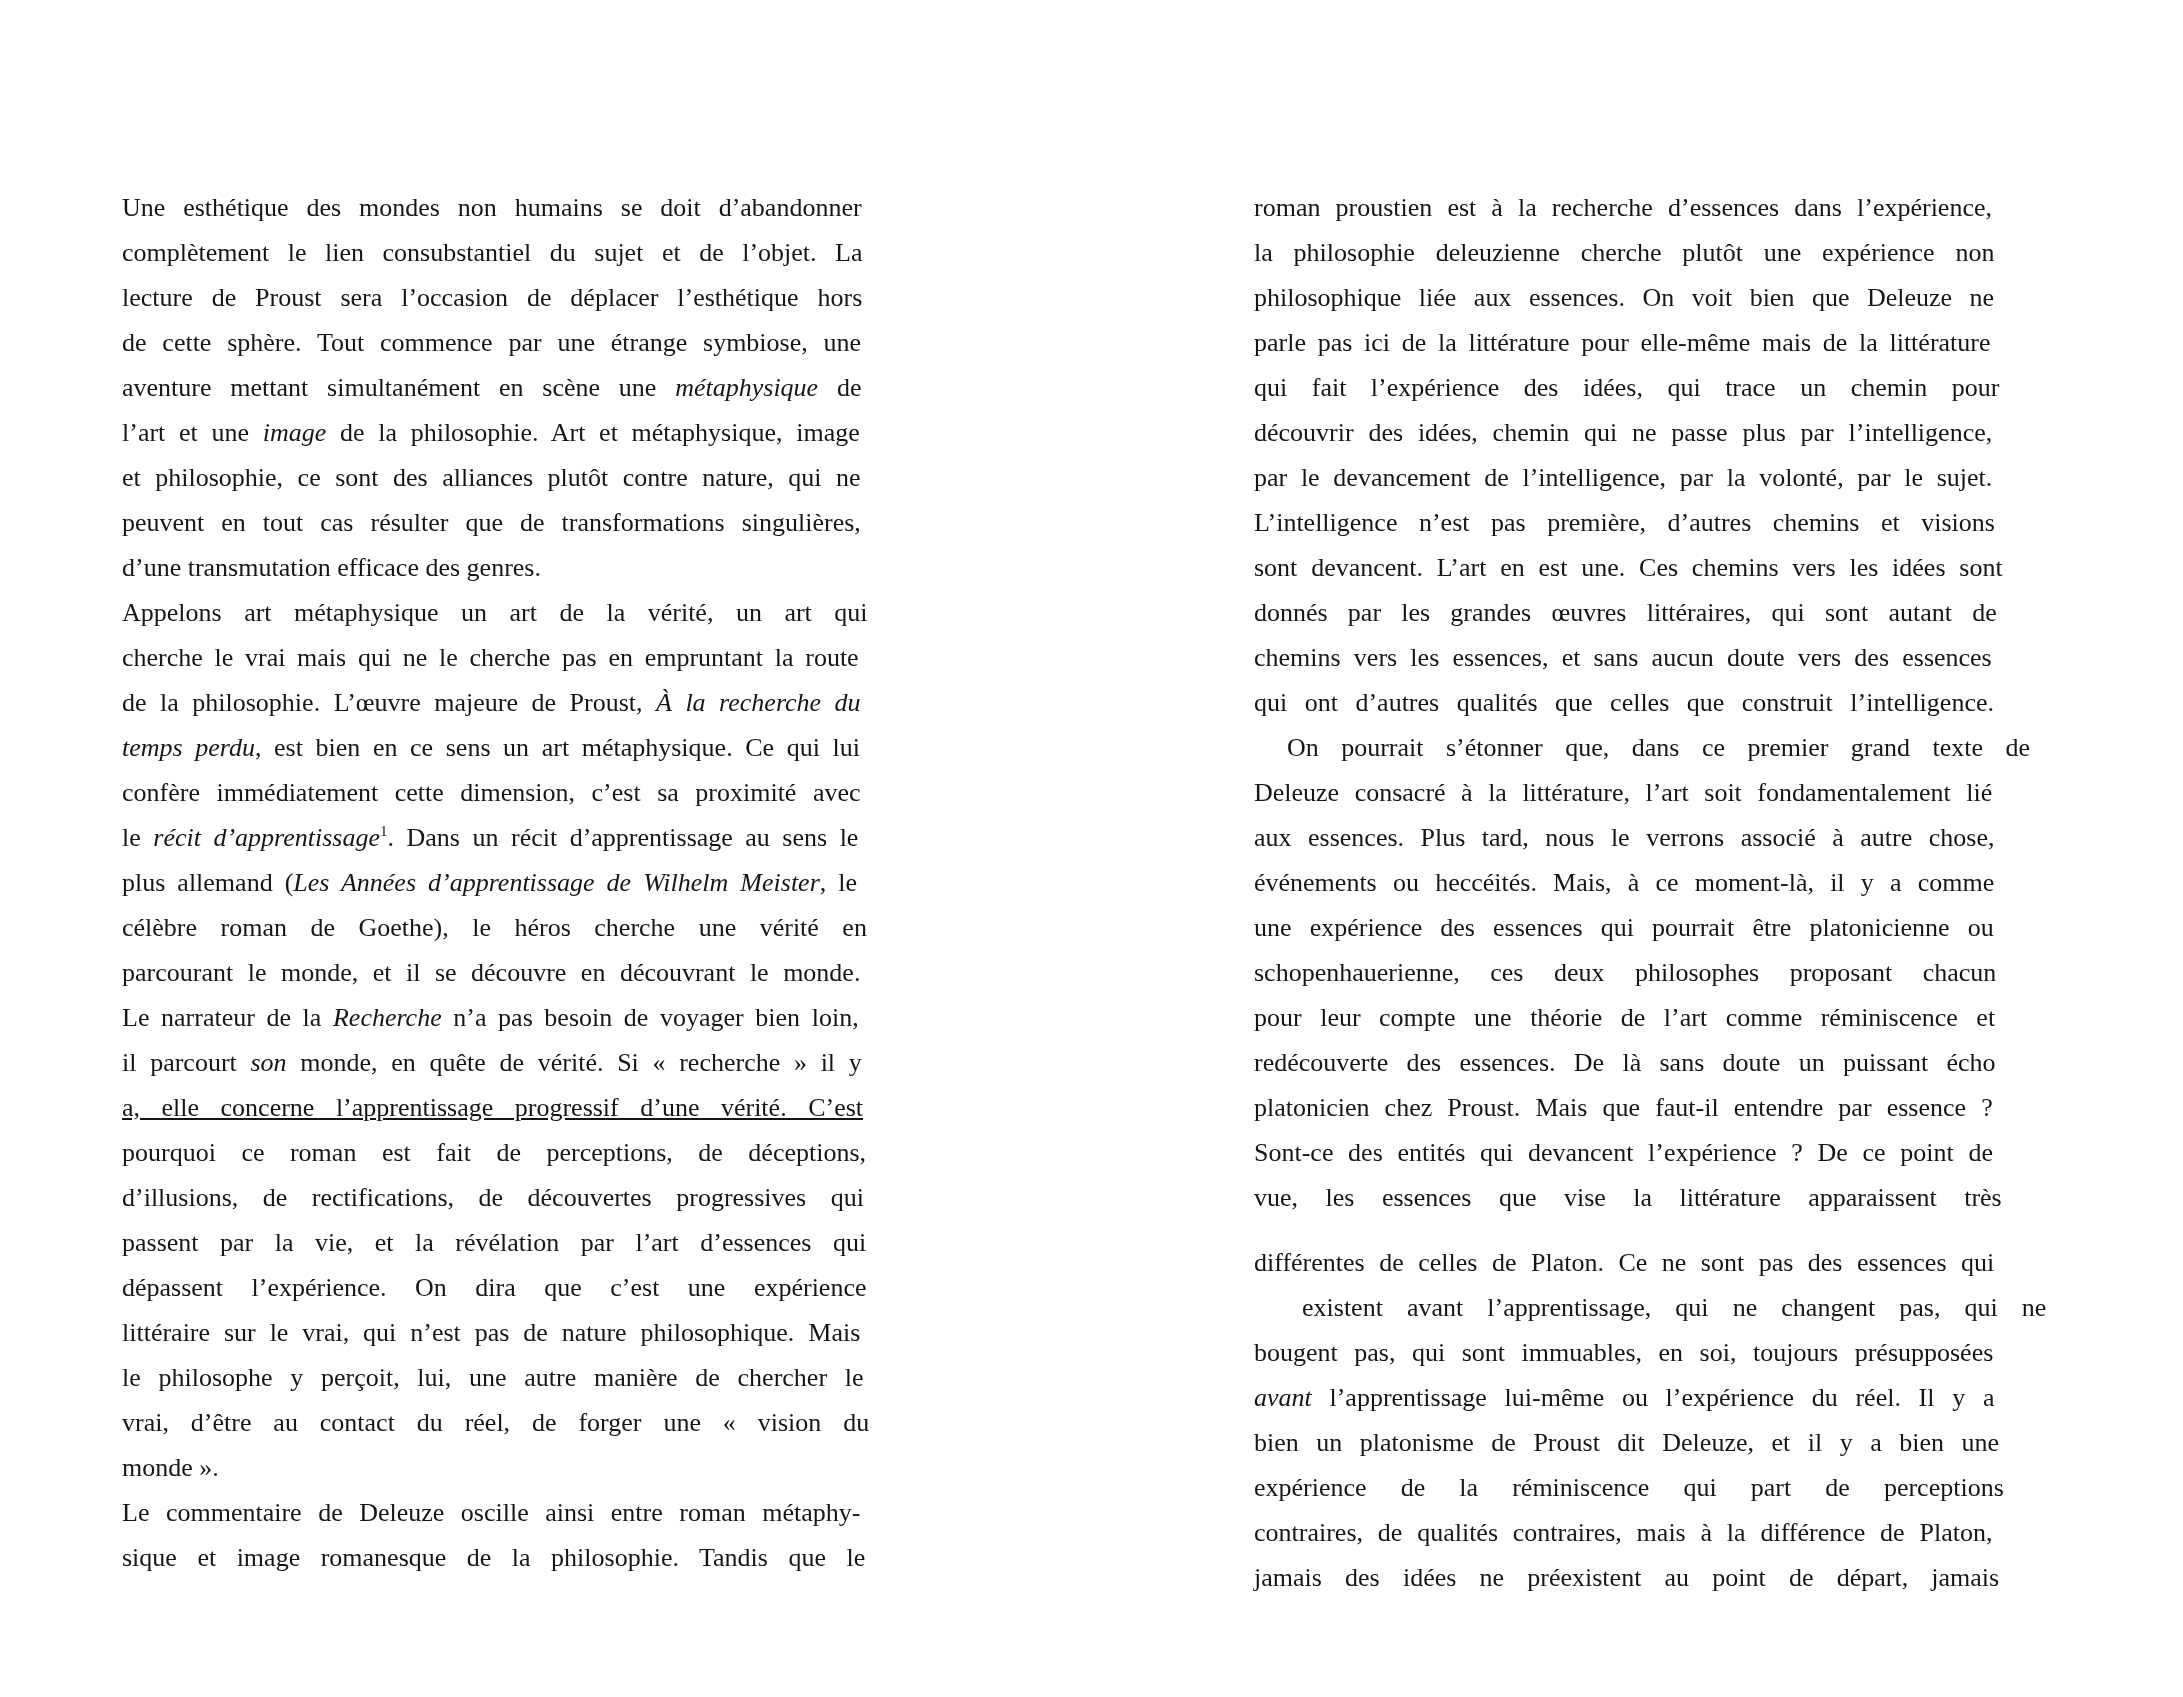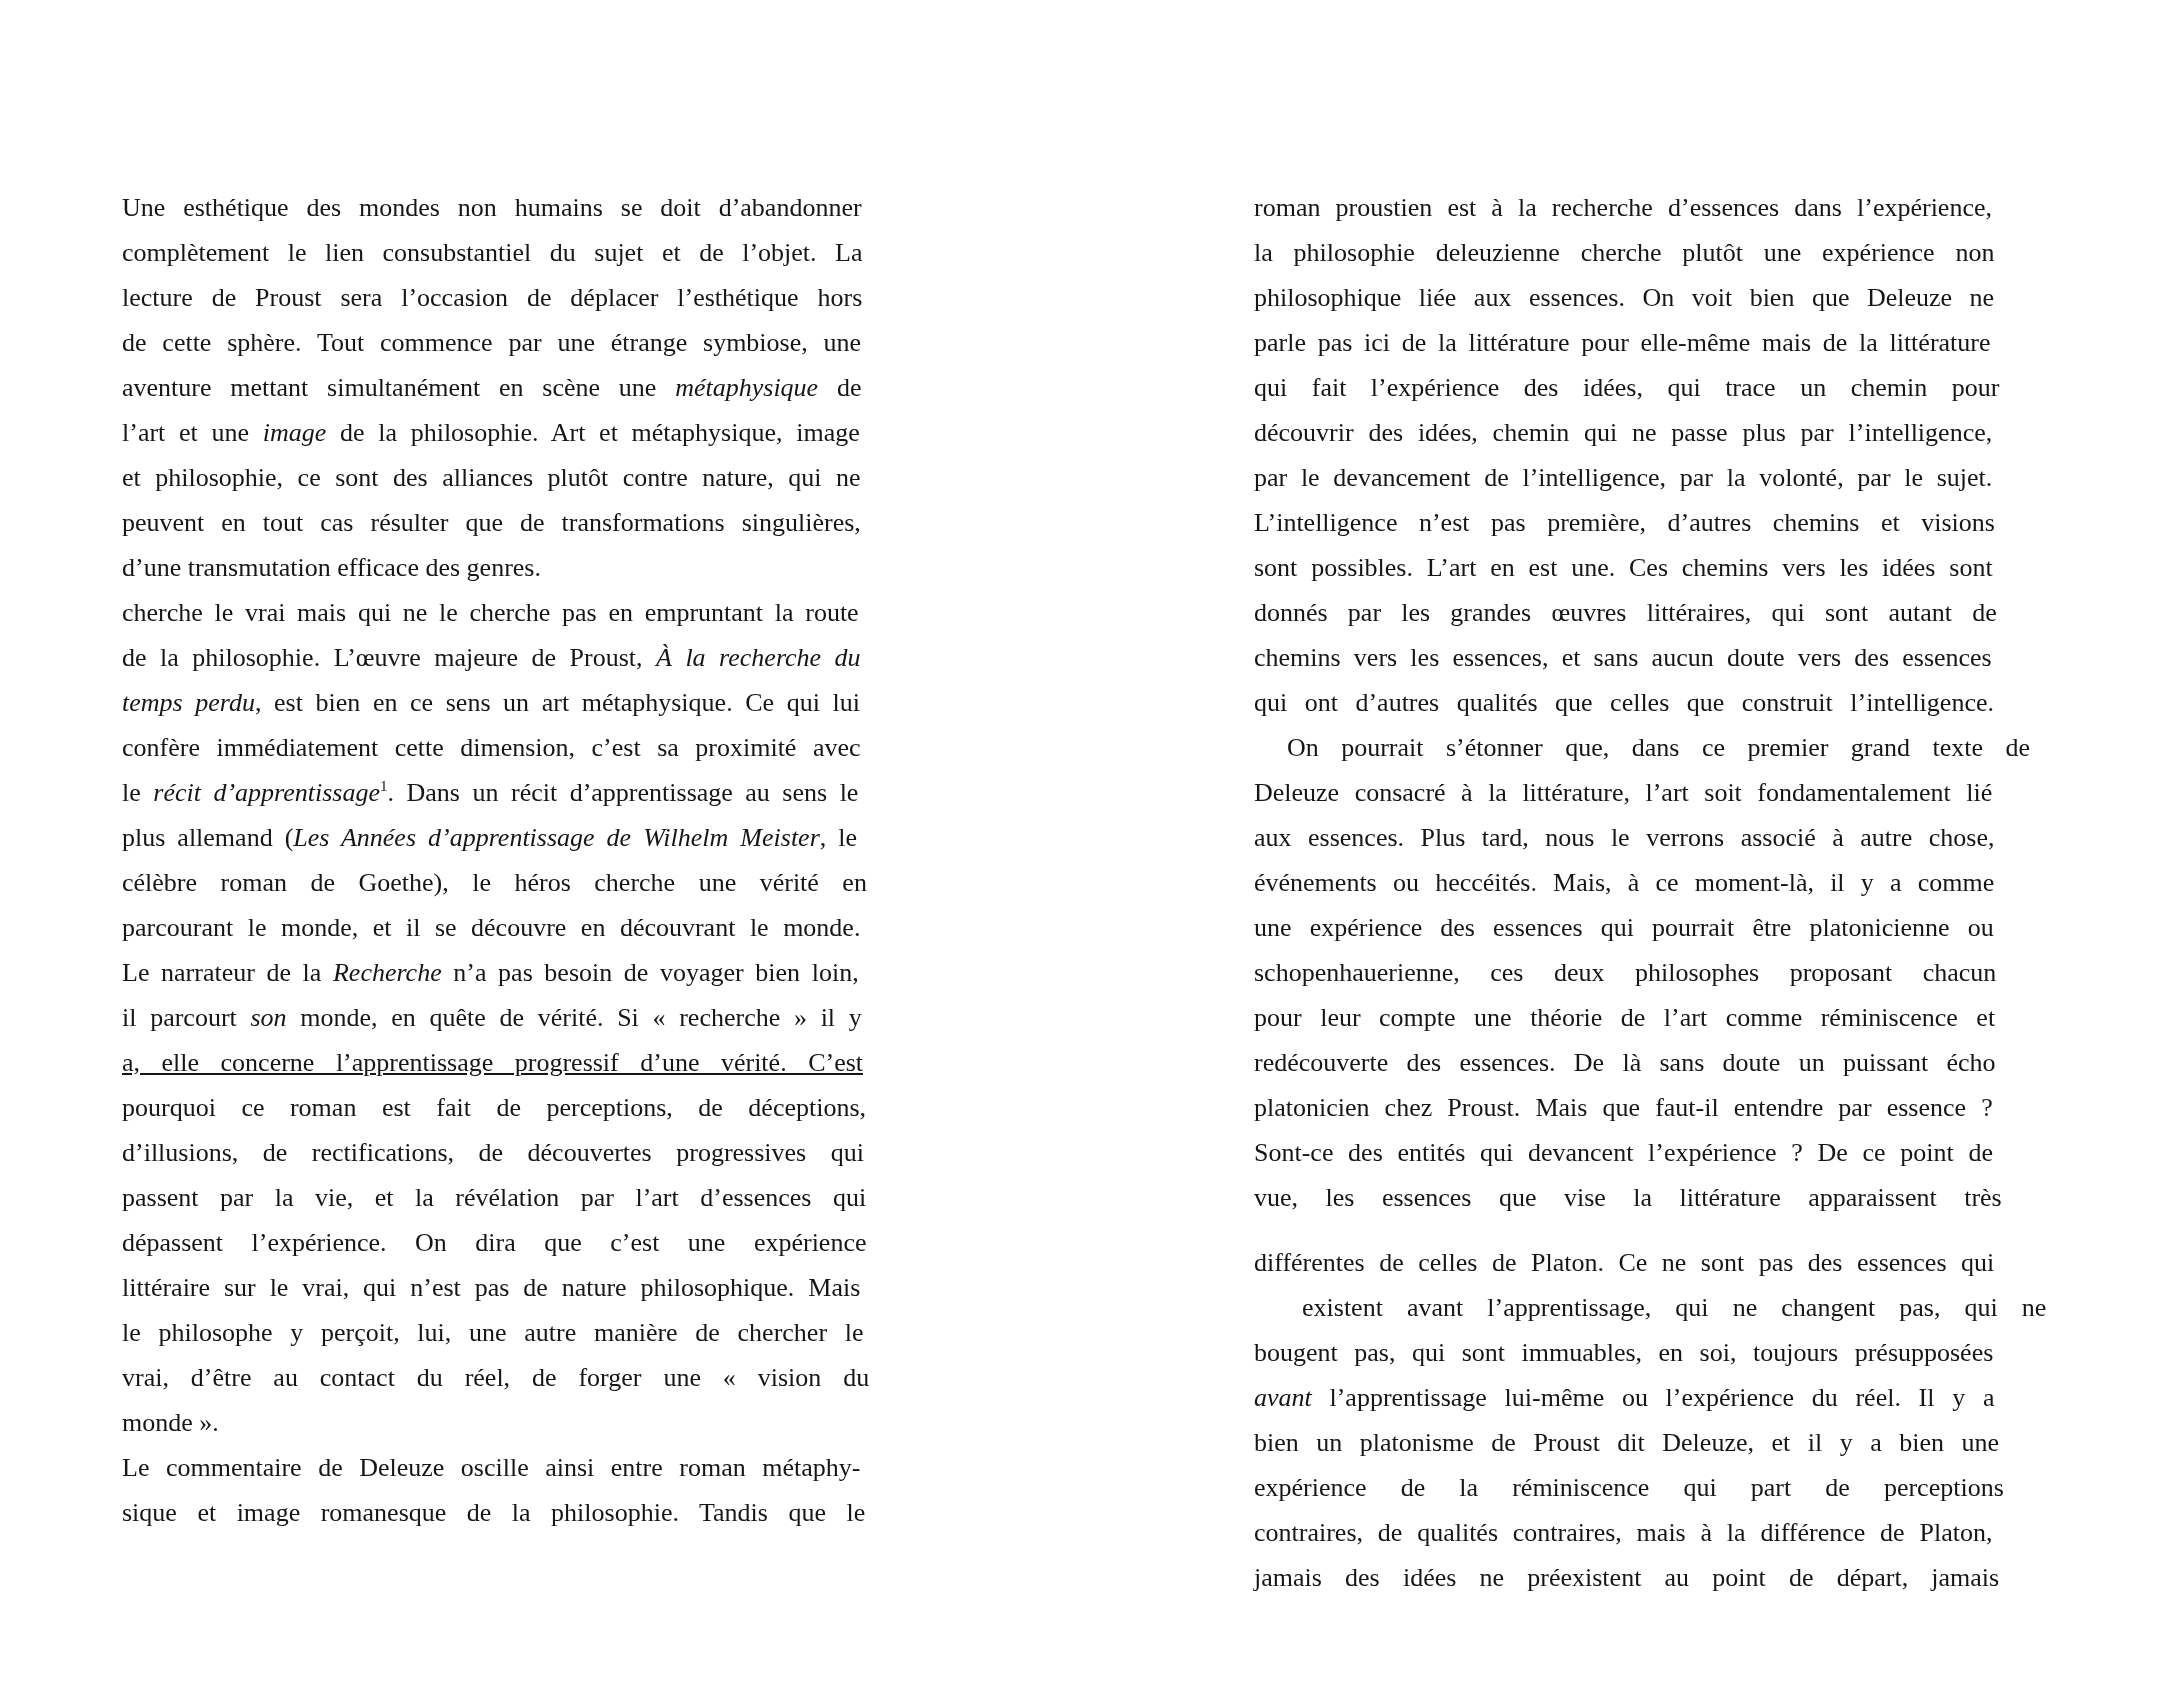--- a/index.html
+++ b/index.html
@@ -46,20 +46,21 @@
   <div class="column" id="left-column">
       <div class="line" style="word-spacing: 11.4px;"><span>Une esthétique des mondes non humains se doit d’abandonner</span></div>
       <div class="line" style="word-spacing: 12px;"><span>complètement le lien consubstantiel du sujet et de l’objet. La</span></div>
       <div class="line" style="word-spacing: 12.4px;"><span>lecture de Proust sera l’occasion de déplacer l’esthétique hors</span></div>
       <div class="line" style="word-spacing: 9.3px;"><span>de cette sphère. Tout commence par une étrange symbiose, une</span></div>
       <div class="line" style="word-spacing: 12.3px;"><span>aventure mettant simultanément en scène une <i>métaphysique</i> de</span></div>
       <div class="line" style="word-spacing: 7.2px;"><span>l’art et une <i>image</i> de la philosophie. Art et métaphysique, image</span></div>
       <div class="line" style="word-spacing: 8px;"><span>et philosophie, ce sont des alliances plutôt contre nature, qui ne</span></div>
       <div class="line" style="word-spacing: 10.5px;"><span>peuvent en tout cas résulter que de transformations singulières,</span></div>
       <div class="line"><span>d’une transmutation efficace des genres.</span></div>
+      <div class="line" style="word-spacing: 16px;"><span>Appelons art métaphysique un art de la vérité, un art qui</span></div>
       <div class="line" style="word-spacing: 5.2px;"><span>cherche le vrai mais qui ne le cherche pas en empruntant la route</span></div>
       <div class="line" style="word-spacing: 7px;"><span>de la philosophie. L’œuvre majeure de Proust, <i>À la recherche du</i></span></div>
       <div class="line" style="word-spacing: 6.1px;"><span><i>temps perdu</i>, est bien en ce sens un art métaphysique. Ce qui lui</span></div>
       <div class="line" style="word-spacing: 10px;"><span>confère immédiatement cette dimension, c’est sa proximité avec</span></div>
       <div class="line" style="word-spacing: 6px;"><span>le <i>récit d’apprentissage</i><sup>1</sup>. Dans un récit d’apprentissage au sens le</span></div>
       <div class="line" style="word-spacing: 5.5px;"><span>plus allemand (<i>Les Années d’apprentissage de Wilhelm Meister</i>, le</span></div>
       <div class="line" style="word-spacing: 17px;"><span>célèbre roman de Goethe), le héros cherche une vérité en</span></div>
       <div class="line" style="word-spacing: 8px;"><span>parcourant le monde, et il se découvre en découvrant le monde.</span></div>
       <div class="line" style="word-spacing: 5.1px;"><span>Le narrateur de la <i>Recherche</i> n’a pas besoin de voyager bien loin,</span></div>
       <div class="line" style="word-spacing: 7.2px;"><span>il parcourt <i>son</i> monde, en quête de vérité. Si «&nbsp;recherche&nbsp;» il y</span></div>
@@ -77,21 +78,21 @@
     </div>
   <div class="column" id="right-column">
       <div class="line" style="word-spacing: 8.6px;"><span>roman proustien est à la recherche d’essences dans l’expérience,</span></div>
       <div class="line" style="word-spacing: 14.3px;"><span>la philosophie deleuzienne cherche plutôt une expérience non</span></div>
       <div class="line" style="word-spacing: 11px;"><span>philosophique liée aux essences. On voit bien que Deleuze ne</span></div>
       <div class="line" style="word-spacing: 5.2px;"><span>parle pas ici de la littérature pour elle-même mais de la littérature</span></div>
       <div class="line" style="word-spacing: 18px;"><span>qui fait l’expérience des idées, qui trace un chemin pour</span></div>
       <div class="line" style="word-spacing: 8.3px;"><span>découvrir des idées, chemin qui ne passe plus par l’intelligence,</span></div>
       <div class="line" style="word-spacing: 7.2px;"><span>par le devancement de l’intelligence, par la volonté, par le sujet.</span></div>
       <div class="line" style="word-spacing: 15px;"><span>L’intelligence n’est pas première, d’autres chemins et visions</span></div>
-      <div class="line" style="word-spacing: 7.3px;"><span>sont possibles. L’art en est une. Ces chemins vers les idées sont</span></div>
+      <div class="line" style="word-spacing: 7.3px;"><span>sont devancent. L’art en est une. Ces chemins vers les idées sont</span></div>
       <div class="line" style="word-spacing: 13.7px;"><span>donnés par les grandes œuvres littéraires, qui sont autant de</span></div>
       <div class="line" style="word-spacing: 6.7px;"><span>chemins vers les essences, et sans aucun doute vers des essences</span></div>
       <div class="line" style="word-spacing: 11px;"><span>qui ont d’autres qualités que celles que construit l’intelligence.</span></div>
       <div class="line" style="word-spacing: 16px; text-align: center;"><span>On pourrait s’étonner que, dans ce premier grand texte de</span></div>
       <div class="line" style="word-spacing: 9px;"><span>Deleuze consacré à la littérature, l’art soit fondamentalement lié</span></div>
       <div class="line" style="word-spacing: 10px;"><span>aux essences. Plus tard, nous le verrons associé à autre chose,</span></div>
       <div class="line" style="word-spacing: 9.7px;"><span>événements ou heccéités. Mais, à ce moment-là, il y a comme</span></div>
       <div class="line" style="word-spacing: 11.6px;"><span>une expérience des essences qui pourrait être platonicienne ou</span></div>
       <div class="line" style="word-spacing: 24px;"><span>schopenhauerienne, ces deux philosophes proposant chacun</span></div>
       <div class="line" style="word-spacing: 12px;"><span>pour leur compte une théorie de l’art comme réminiscence et</span></div>

